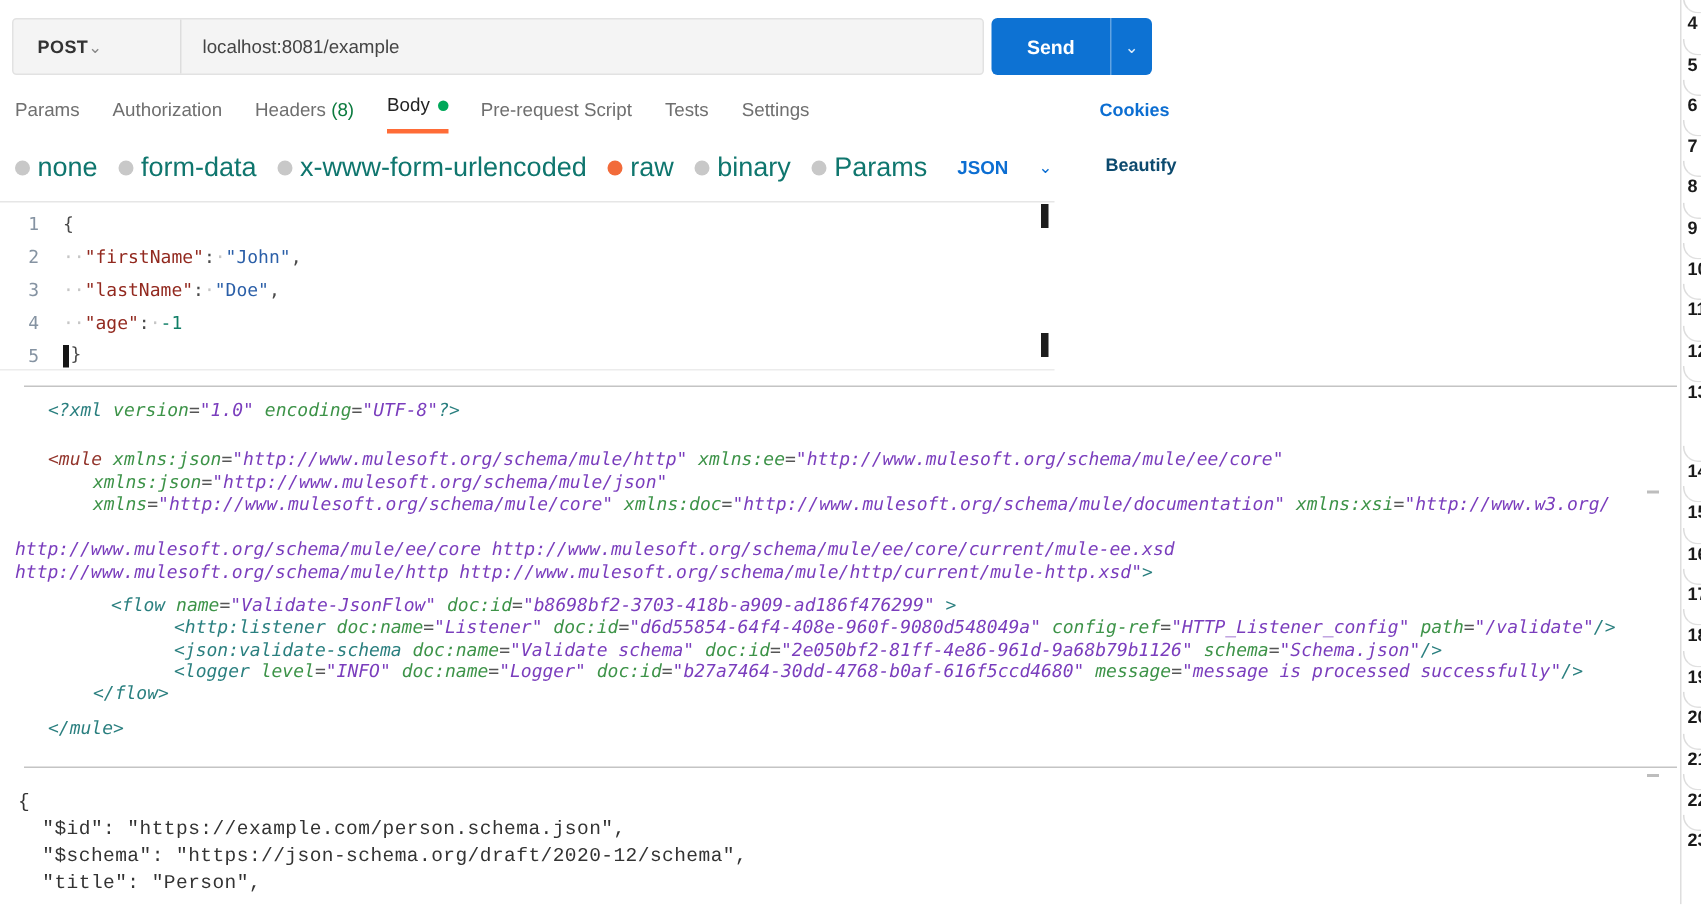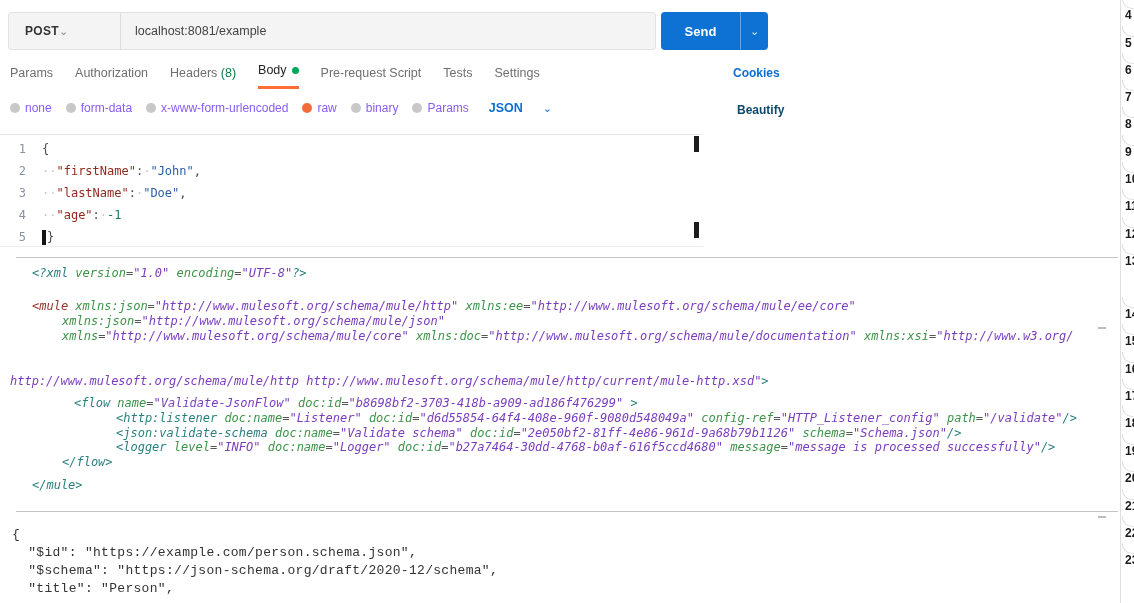--- a/index.html
+++ b/index.html
@@ -27,21 +27,21 @@
   .tab .count { color:#0c7b3f; }
   .tab .dot { display:inline-block; width:7px; height:7px; border-radius:50%; background:#00a85a;
     margin-left:5px; vertical-align:middle; }
   .cookies { position:absolute; left:733px; top:66px; font-size:12px; font-weight:bold; color:#0c6ed2; cursor:pointer; }
 
   
   .body-bar { position:absolute; left:10px; top:101px; display:flex; gap:14px; align-items:center; }
   .radio-opt { display:flex; align-items:center; gap:5px; cursor:pointer; }
   .rdot { width:10px; height:10px; border-radius:50%; background:#c8c8c8; }
   .rdot.sel { background:#f26b3a; }
-  .radio-opt span.rlabel { font-size:12px; color:#8b5cf6; }
+  .radio-opt span.rlabel { font-size:18px; color:#0f766e; }
   .fmt-select { display:flex; align-items:center; gap:20px; margin-left:6px; cursor:pointer; }
   .fmt-select .fmt { font-size:12.5px; font-weight:bold; color:#0c6ed2; }
   .fmt-select .chev { color:#0c6ed2; }
   .beautify { position:absolute; left:737px; top:103px; font-size:12px; font-weight:bold; color:#0c4a6e; cursor:pointer; }
 
   
   .editor { position:absolute; left:0; top:134px; width:703px; height:113px;
     border-top:1px solid #e6e6e6; border-bottom:1px solid #ececec; background:#fff;
     font-family:"DejaVu Sans Mono", monospace; }
   .ed-row { display:flex; height:22px; align-items:center; }
@@ -174,20 +174,21 @@
   <div class="ed-scroll-thumb" style="top:222px;height:16px;"></div>
 
   <div class="hr" style="top:257px;"></div>
   <div class="hr" style="top:511px;"></div>
 
   <div class="xml-block">
       <div class="xline" style="left: 32px; top: 266px;"><span class="x-tag">&lt;?xml </span><span class="x-attr">version</span><span class="x-pln">=</span><span class="x-val">"1.0"</span><span class="x-pln"> </span><span class="x-attr">encoding</span><span class="x-pln">=</span><span class="x-val">"UTF-8"</span><span class="x-tag">?&gt;</span></div>
       <div class="xline" style="left: 32px; top: 299px;"><span class="x-tag2">&lt;mule </span><span class="x-attr">xmlns:json</span><span class="x-pln">=</span><span class="x-val">"http://www.mulesoft.org/schema/mule/http"</span><span class="x-pln"> </span><span class="x-attr">xmlns:ee</span><span class="x-pln">=</span><span class="x-val">"http://www.mulesoft.org/schema/mule/ee/core"</span></div>
       <div class="xline" style="left: 62px; top: 314px;"><span class="x-attr">xmlns:json</span><span class="x-pln">=</span><span class="x-val">"http://www.mulesoft.org/schema/mule/json"</span></div>
       <div class="xline" style="left: 62px; top: 329px;"><span class="x-attr">xmlns</span><span class="x-pln">=</span><span class="x-val">"http://www.mulesoft.org/schema/mule/core"</span><span class="x-pln"> </span><span class="x-attr">xmlns:doc</span><span class="x-pln">=</span><span class="x-val">"http://www.mulesoft.org/schema/mule/documentation"</span><span class="x-pln"> </span><span class="x-attr">xmlns:xsi</span><span class="x-pln">=</span><span class="x-val">"http://www.w3.org/</span></div>
+      <div class="xline" style="left: 10px; top: 359px;"><span class="x-val">http://www.mulesoft.org/schema/mule/ee/core http://www.mulesoft.org/schema/mule/ee/core/current/mule-ee.xsd</span></div>
       <div class="xline" style="left: 10px; top: 374px;"><span class="x-val">http://www.mulesoft.org/schema/mule/http http://www.mulesoft.org/schema/mule/http/current/mule-http.xsd"</span><span class="x-tag">&gt;</span></div>
       <div class="xline" style="left: 74px; top: 396px;"><span class="x-tag">&lt;flow </span><span class="x-attr">name</span><span class="x-pln">=</span><span class="x-val">"Validate-JsonFlow"</span><span class="x-pln"> </span><span class="x-attr">doc:id</span><span class="x-pln">=</span><span class="x-val">"b8698bf2-3703-418b-a909-ad186f476299"</span><span class="x-tag"> &gt;</span></div>
       <div class="xline" style="left: 116px; top: 411px;"><span class="x-tag">&lt;http:listener </span><span class="x-attr">doc:name</span><span class="x-pln">=</span><span class="x-val">"Listener"</span><span class="x-pln"> </span><span class="x-attr">doc:id</span><span class="x-pln">=</span><span class="x-val">"d6d55854-64f4-408e-960f-9080d548049a"</span><span class="x-pln"> </span><span class="x-attr">config-ref</span><span class="x-pln">=</span><span class="x-val">"HTTP_Listener_config"</span><span class="x-pln"> </span><span class="x-attr">path</span><span class="x-pln">=</span><span class="x-val">"/validate"</span><span class="x-tag">/&gt;</span></div>
       <div class="xline" style="left: 116px; top: 426px;"><span class="x-tag">&lt;json:validate-schema </span><span class="x-attr">doc:name</span><span class="x-pln">=</span><span class="x-val">"Validate schema"</span><span class="x-pln"> </span><span class="x-attr">doc:id</span><span class="x-pln">=</span><span class="x-val">"2e050bf2-81ff-4e86-961d-9a68b79b1126"</span><span class="x-pln"> </span><span class="x-attr">schema</span><span class="x-pln">=</span><span class="x-val">"Schema.json"</span><span class="x-tag">/&gt;</span></div>
       <div class="xline" style="left: 116px; top: 440px;"><span class="x-tag">&lt;logger </span><span class="x-attr">level</span><span class="x-pln">=</span><span class="x-val">"INFO"</span><span class="x-pln"> </span><span class="x-attr">doc:name</span><span class="x-pln">=</span><span class="x-val">"Logger"</span><span class="x-pln"> </span><span class="x-attr">doc:id</span><span class="x-pln">=</span><span class="x-val">"b27a7464-30dd-4768-b0af-616f5ccd4680"</span><span class="x-pln"> </span><span class="x-attr">message</span><span class="x-pln">=</span><span class="x-val">"message is processed successfully"</span><span class="x-tag">/&gt;</span></div>
       <div class="xline" style="left: 62px; top: 455px;"><span class="x-tag">&lt;/flow&gt;</span></div>
       <div class="xline" style="left: 32px; top: 478px;"><span class="x-tag">&lt;/mule&gt;</span></div>
     </div>
 
   <div class="schema-block">

